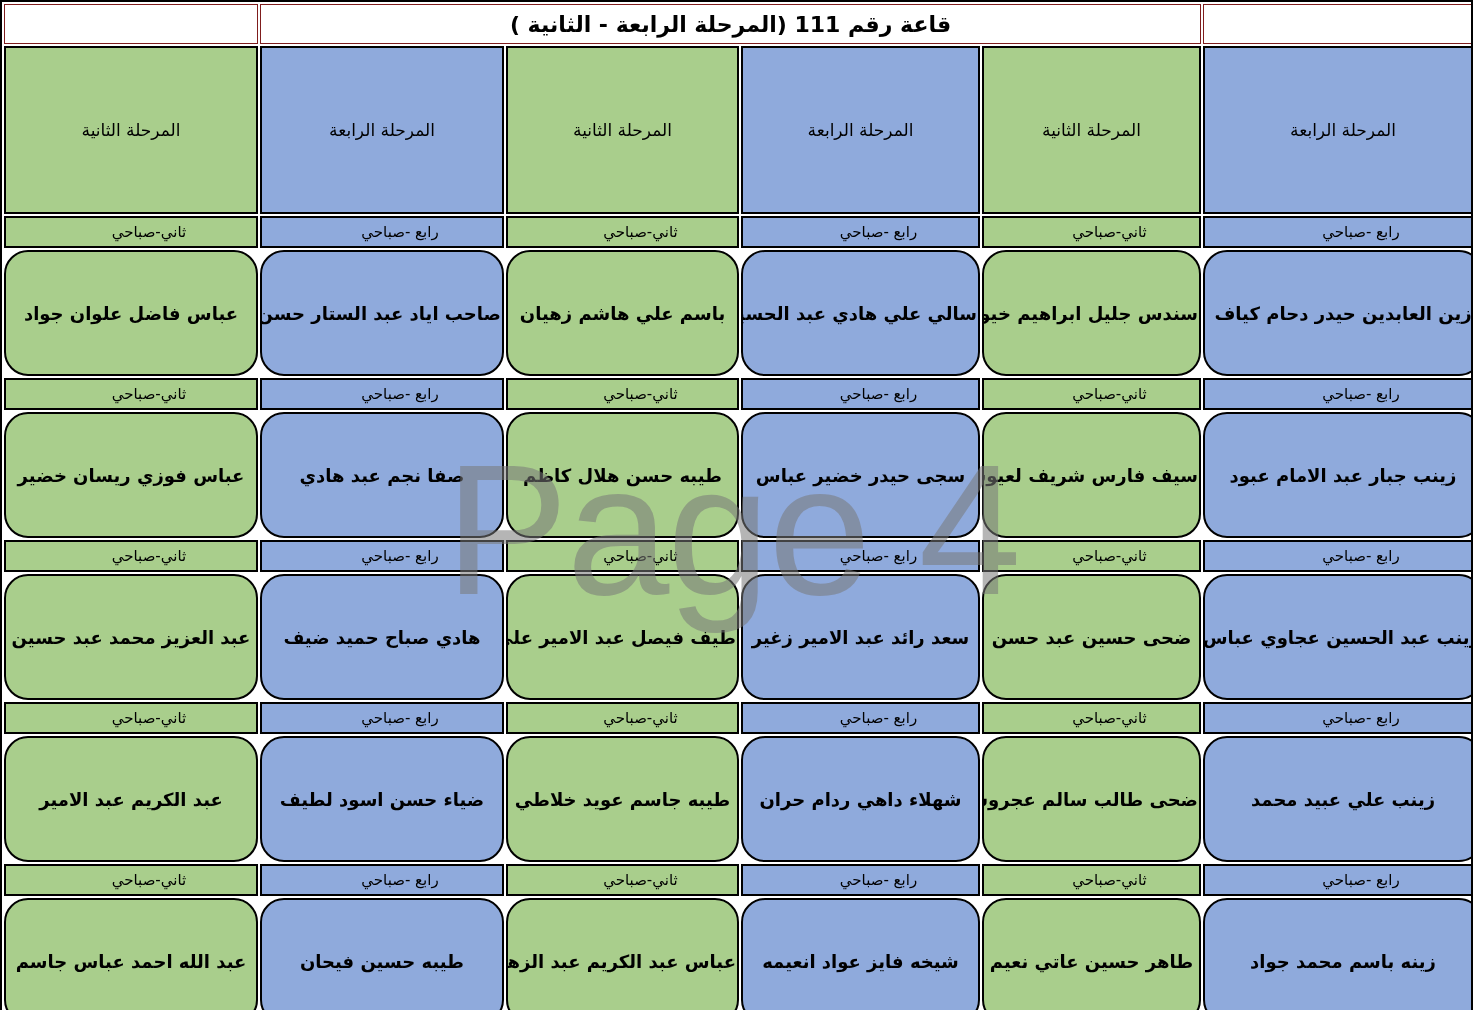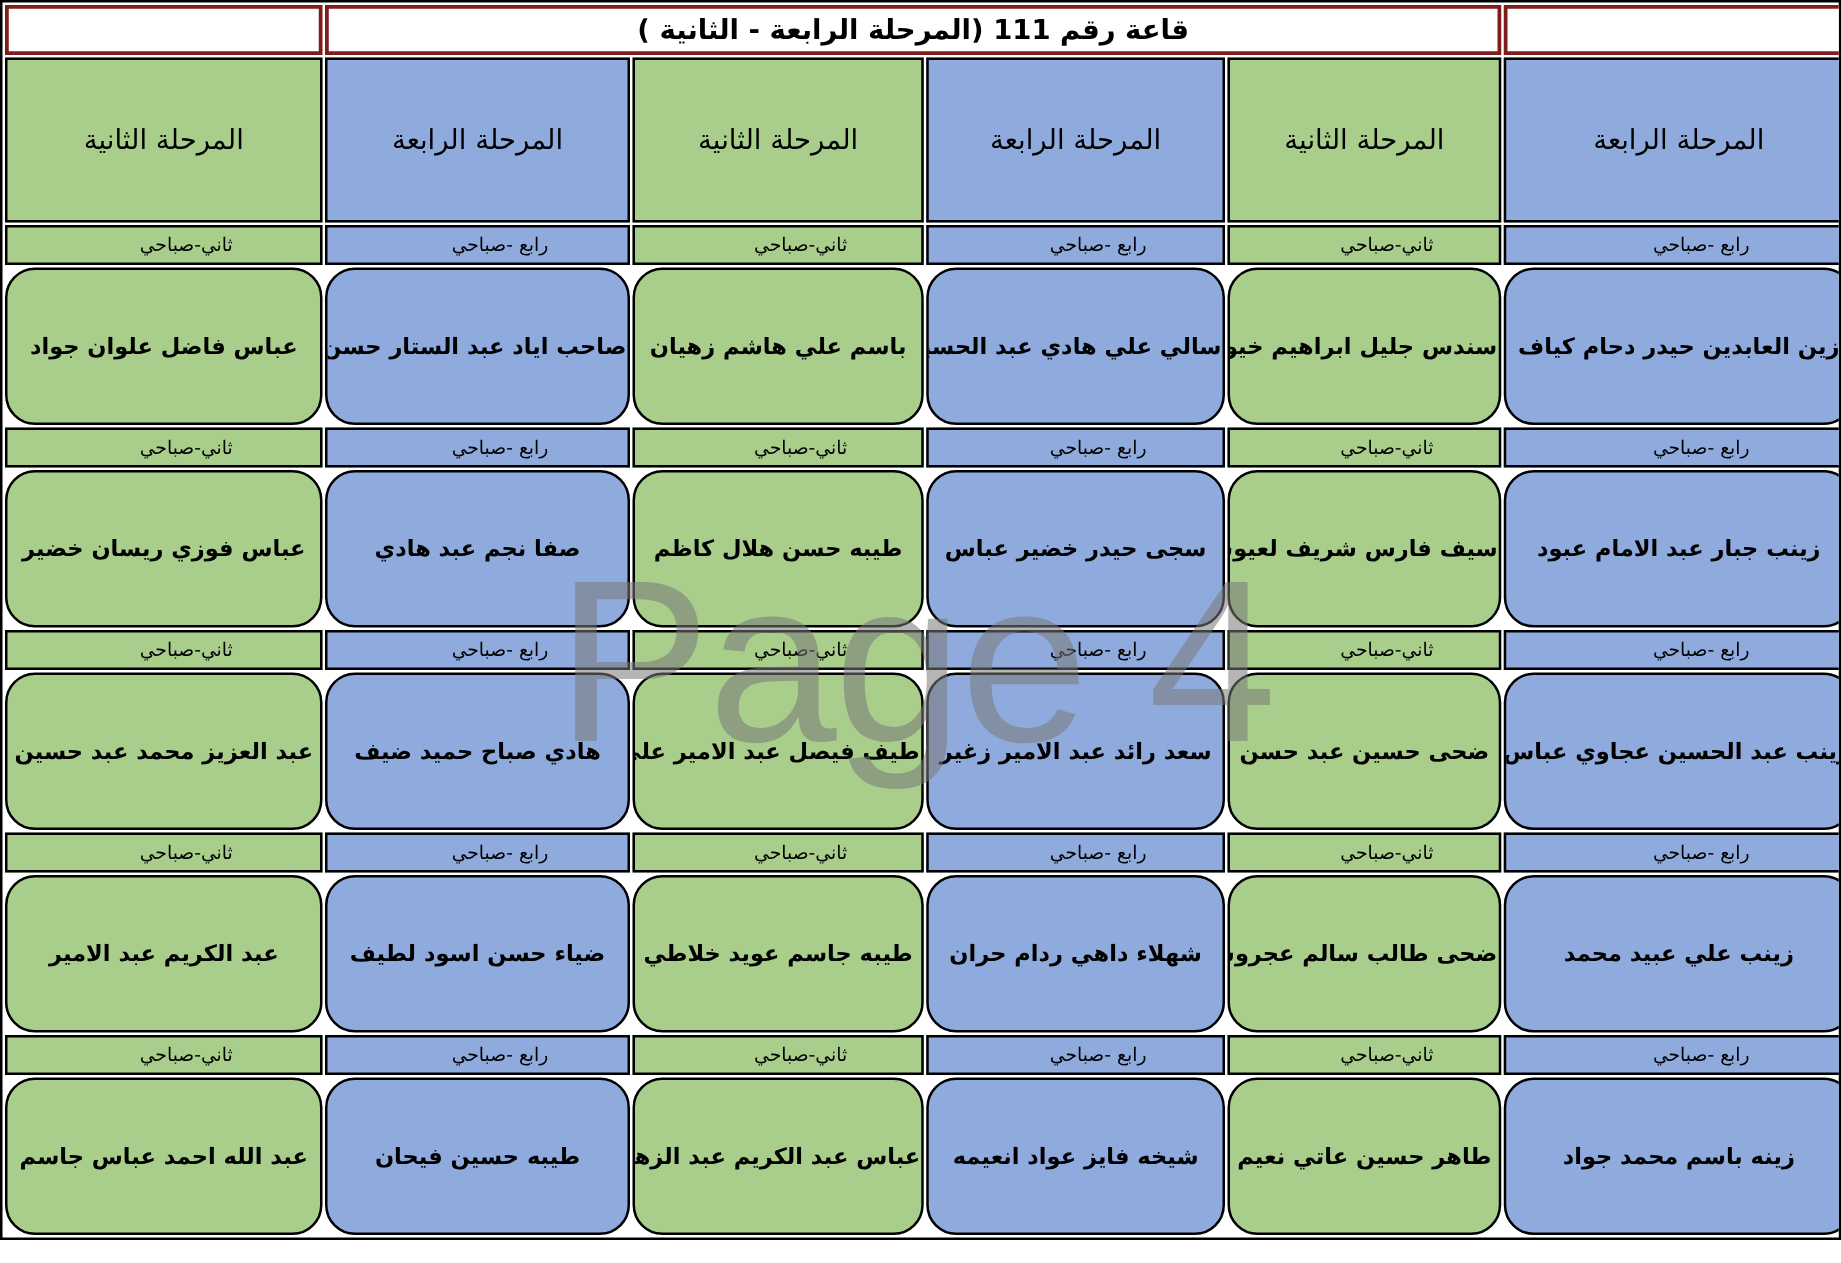--- a/index.html
+++ b/index.html
@@ -27,34 +27,34 @@
     text-align: center;
     vertical-align: middle;
     color: #000;
     overflow: hidden;
     white-space: nowrap;
   }
   
   tr.title-row td {
     height: 40px;
     background: #ffffff;
-    border: 3px solid #7f1d1d;
+    border: 1px solid #7f1d1d;
   }
   td.title-cell {
     font-size: 22px;
     font-weight: bold;
     border-bottom: 2px solid #000;
   }
   
   td.cell {
     border: 2px solid #000;
   }
   td.green { background: #A9CE8C; }
   td.blue  { background: #8FAADC; margin-top: 32px; }
-  tr.header-row td { height: 132px; font-size: 22px; }
+  tr.header-row td { height: 168px; font-size: 17px; }
   tr.label-row  td { height: 32px;  font-size: 15px; padding-left: 37px; }
   tr.name-row   td { height: 126px; font-size: 18px; font-weight: bold; border-radius: 24px; }
   
   .watermark {
     position: absolute;
     left: 443px;
     top: 436px;
     font-family: "Liberation Sans", sans-serif;
     font-size: 185px;
     line-height: 1;

